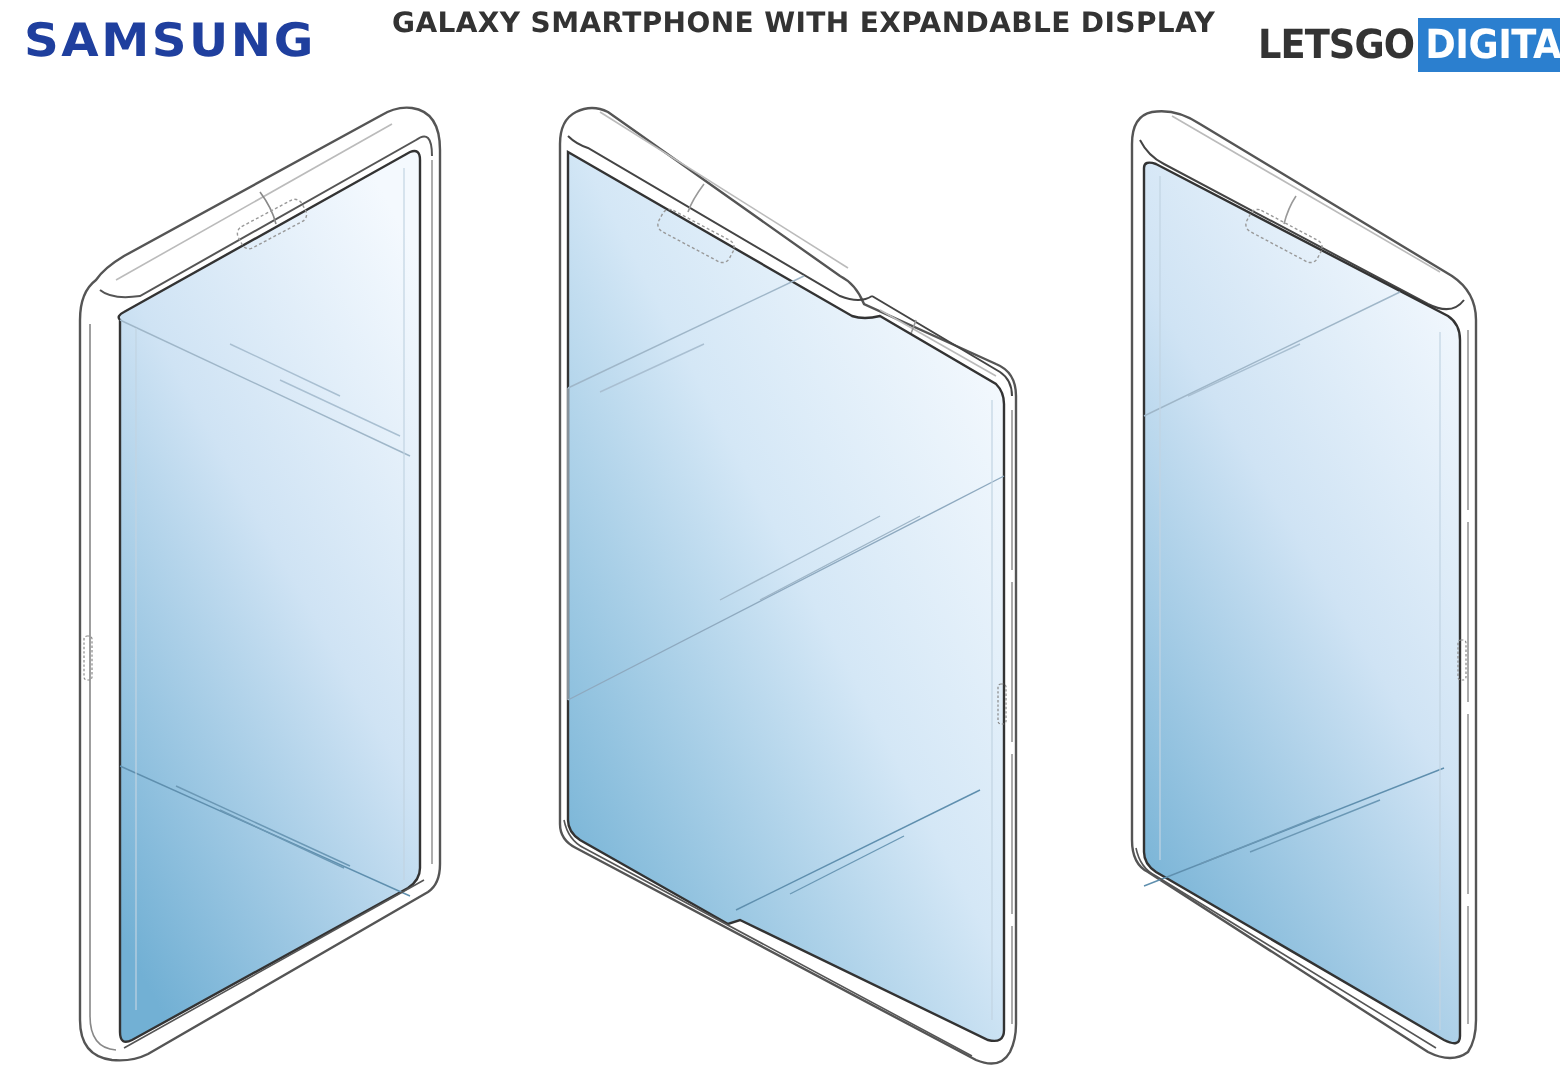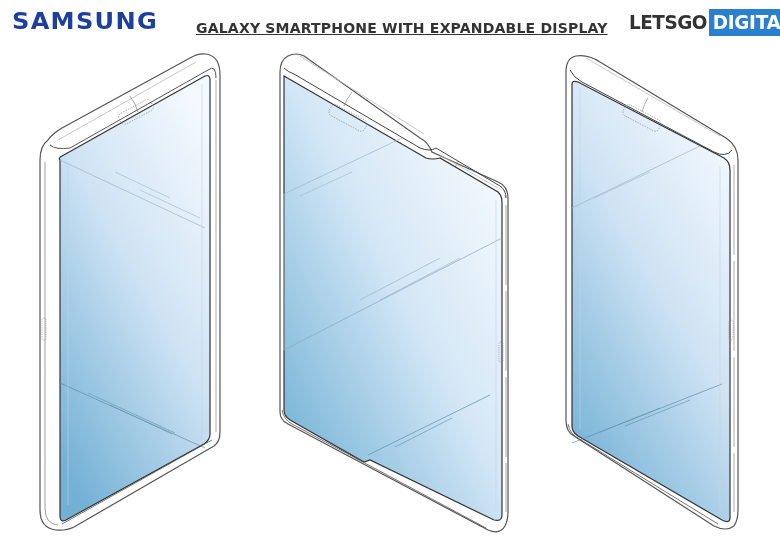--- a/index.html
+++ b/index.html
@@ -1,19 +1,19 @@
 <!DOCTYPE html>
 <html><head>
 <meta charset="utf-8">
 <style>
   html, body { margin: 0; padding: 0; background: #ffffff; }
   body { width: 780px; height: 541px; position: relative; overflow: hidden; font-family: "Liberation Sans", sans-serif; }
   .header { position: absolute; left: 0; top: 0; width: 632px; height: 44px; }
   .brand-samsung { position: absolute; left: 12px; top: 8px; font-family: "DejaVu Sans", sans-serif; font-weight: bold; font-size: 23px; letter-spacing: 1.2px; color: #1f3f9e; transform: scaleX(1.05); transform-origin: left center; }
-  .title { position: absolute; left: 196px; top: 20px; font-family: "DejaVu Sans", sans-serif; font-size: 14px; font-weight: bold; color: #333333; letter-spacing: 0.2px; text-decoration: underline; }
+  .title { position: absolute; left: 196px; top: 4px; font-family: "DejaVu Sans", sans-serif; font-size: 14px; font-weight: bold; color: #333333; letter-spacing: 0.2px; }
   .brand-lgd { position: absolute; left: 622px; top: 9px; height: 27px; display: flex; align-items: stretch; font-family: "DejaVu Sans", sans-serif; font-weight: bold; font-size: 20px; }
   .lgd-a { color: #333333; padding-right: 2px; letter-spacing: -0.5px; line-height: 27px; transform: scaleX(0.92); transform-origin: right center; }
   .lgd-b { background: #2b7fcf; color: #ffffff; padding: 0 4px; line-height: 27px; letter-spacing: -0.3px; transform: scaleX(0.92); transform-origin: left center; }
   svg.drawing { position: absolute; left: 0; top: 0; }
 </style>
 </head>
 <body>
 
 <div class="header">
   <div class="brand-samsung">SAMSUNG</div>

